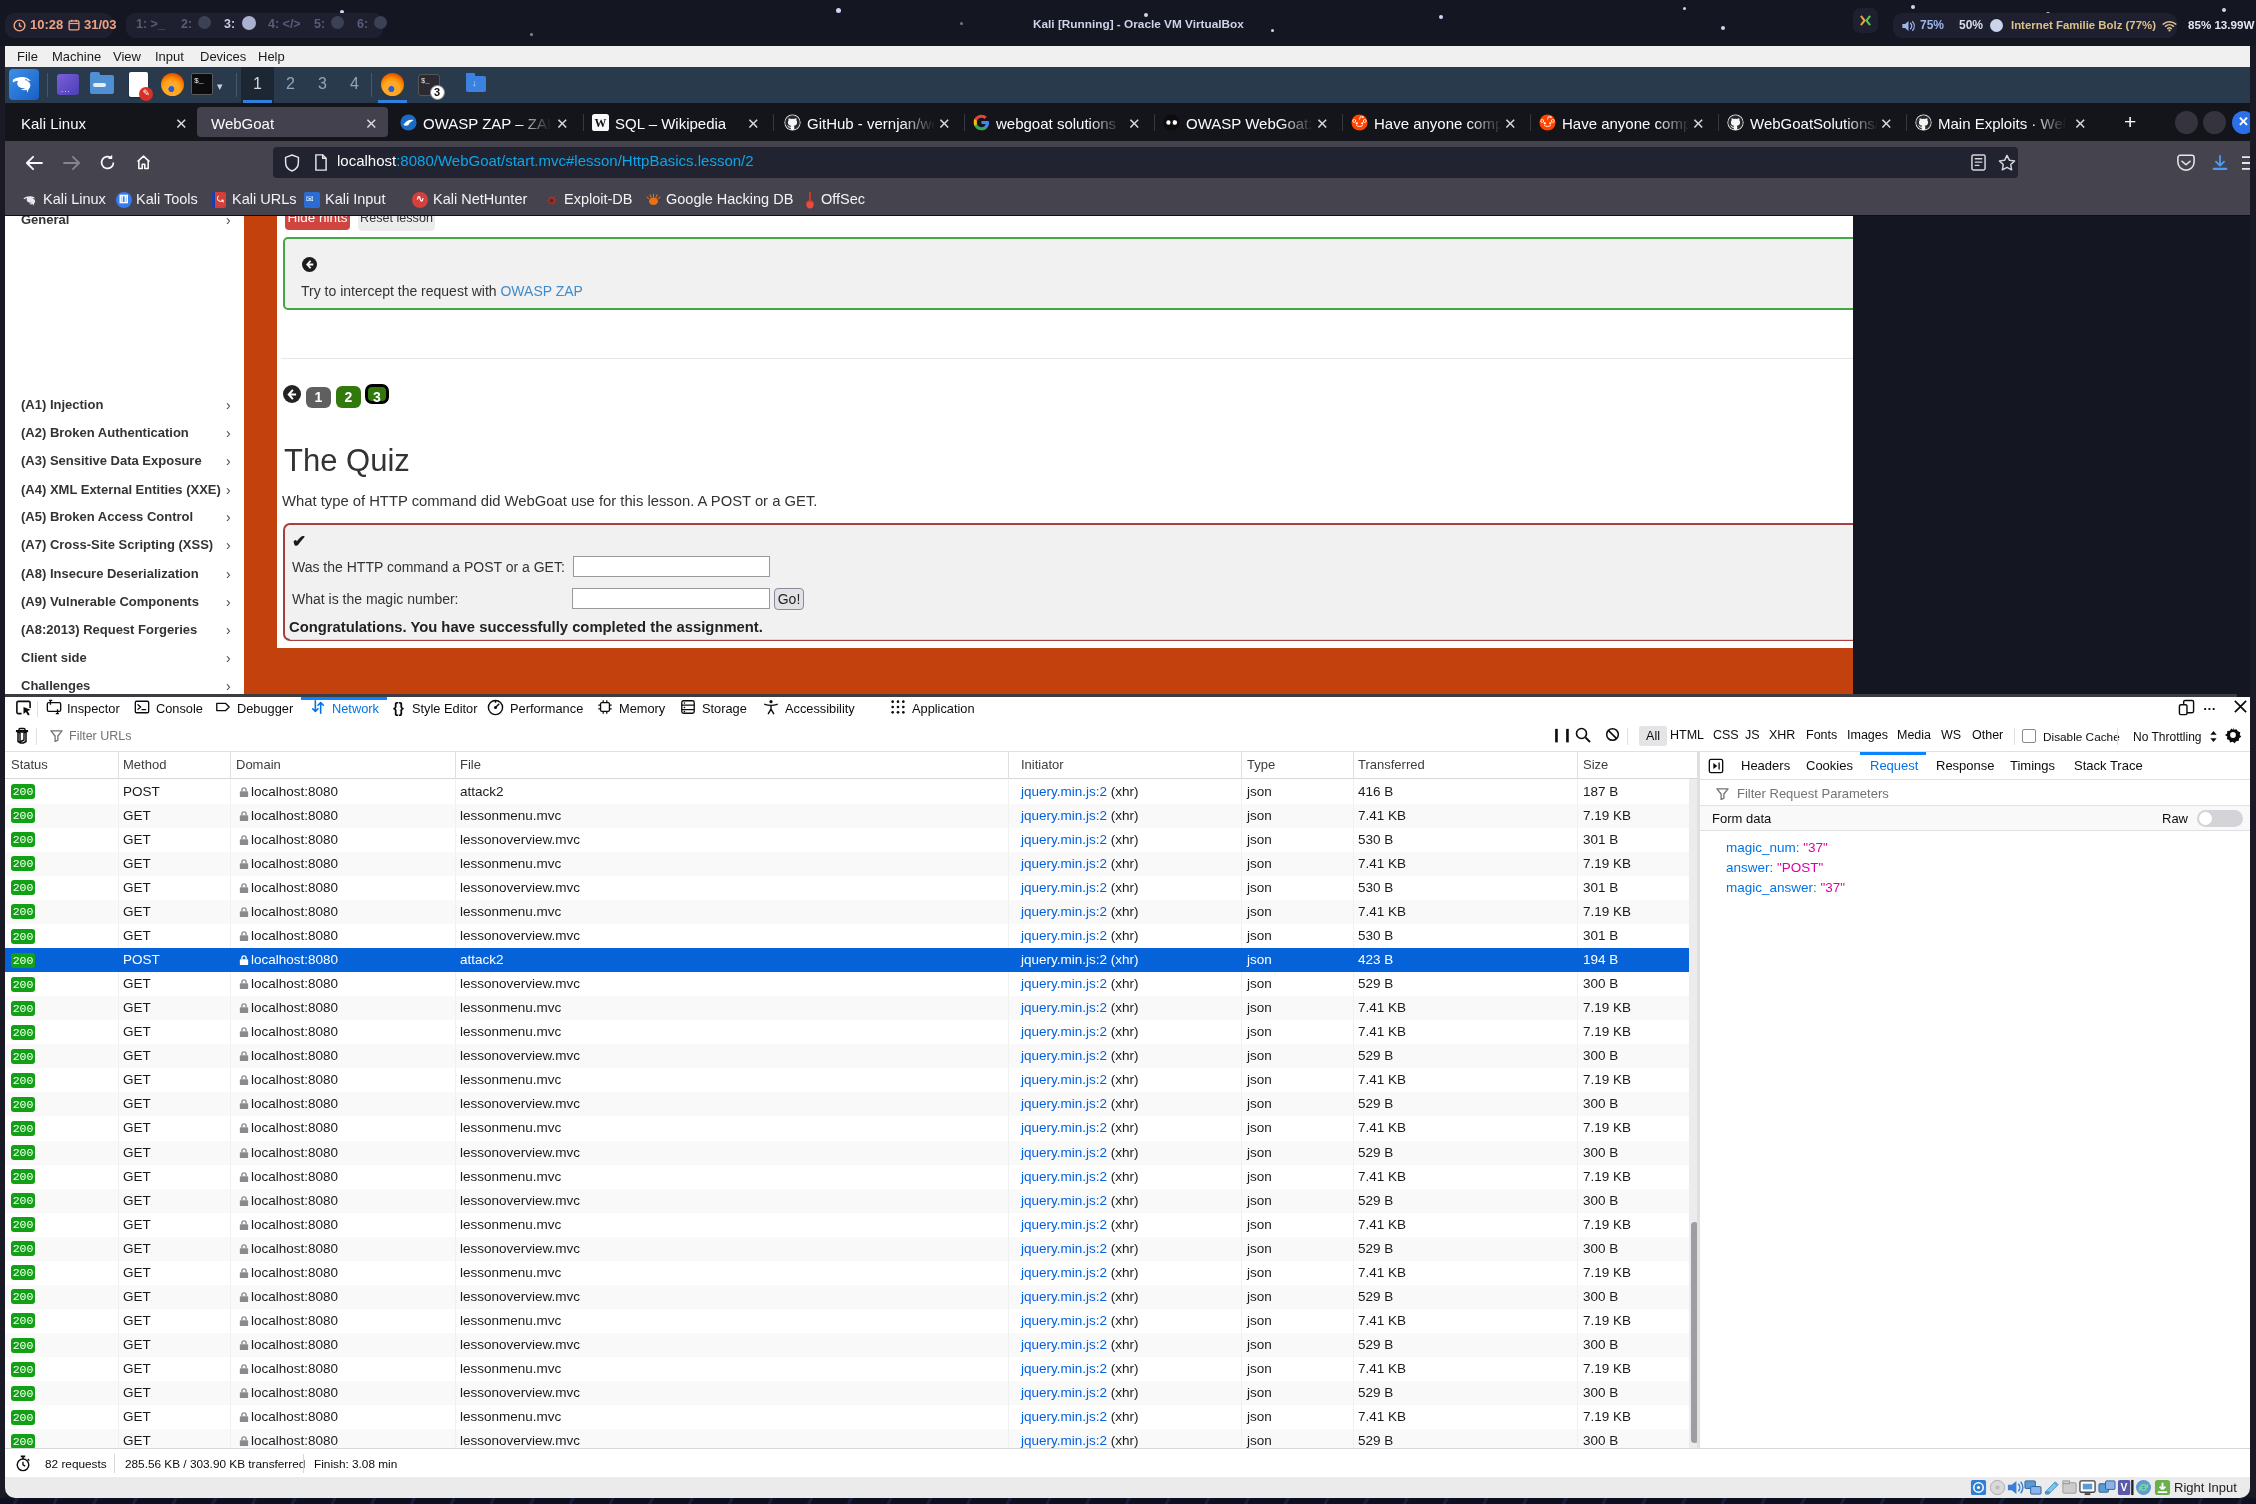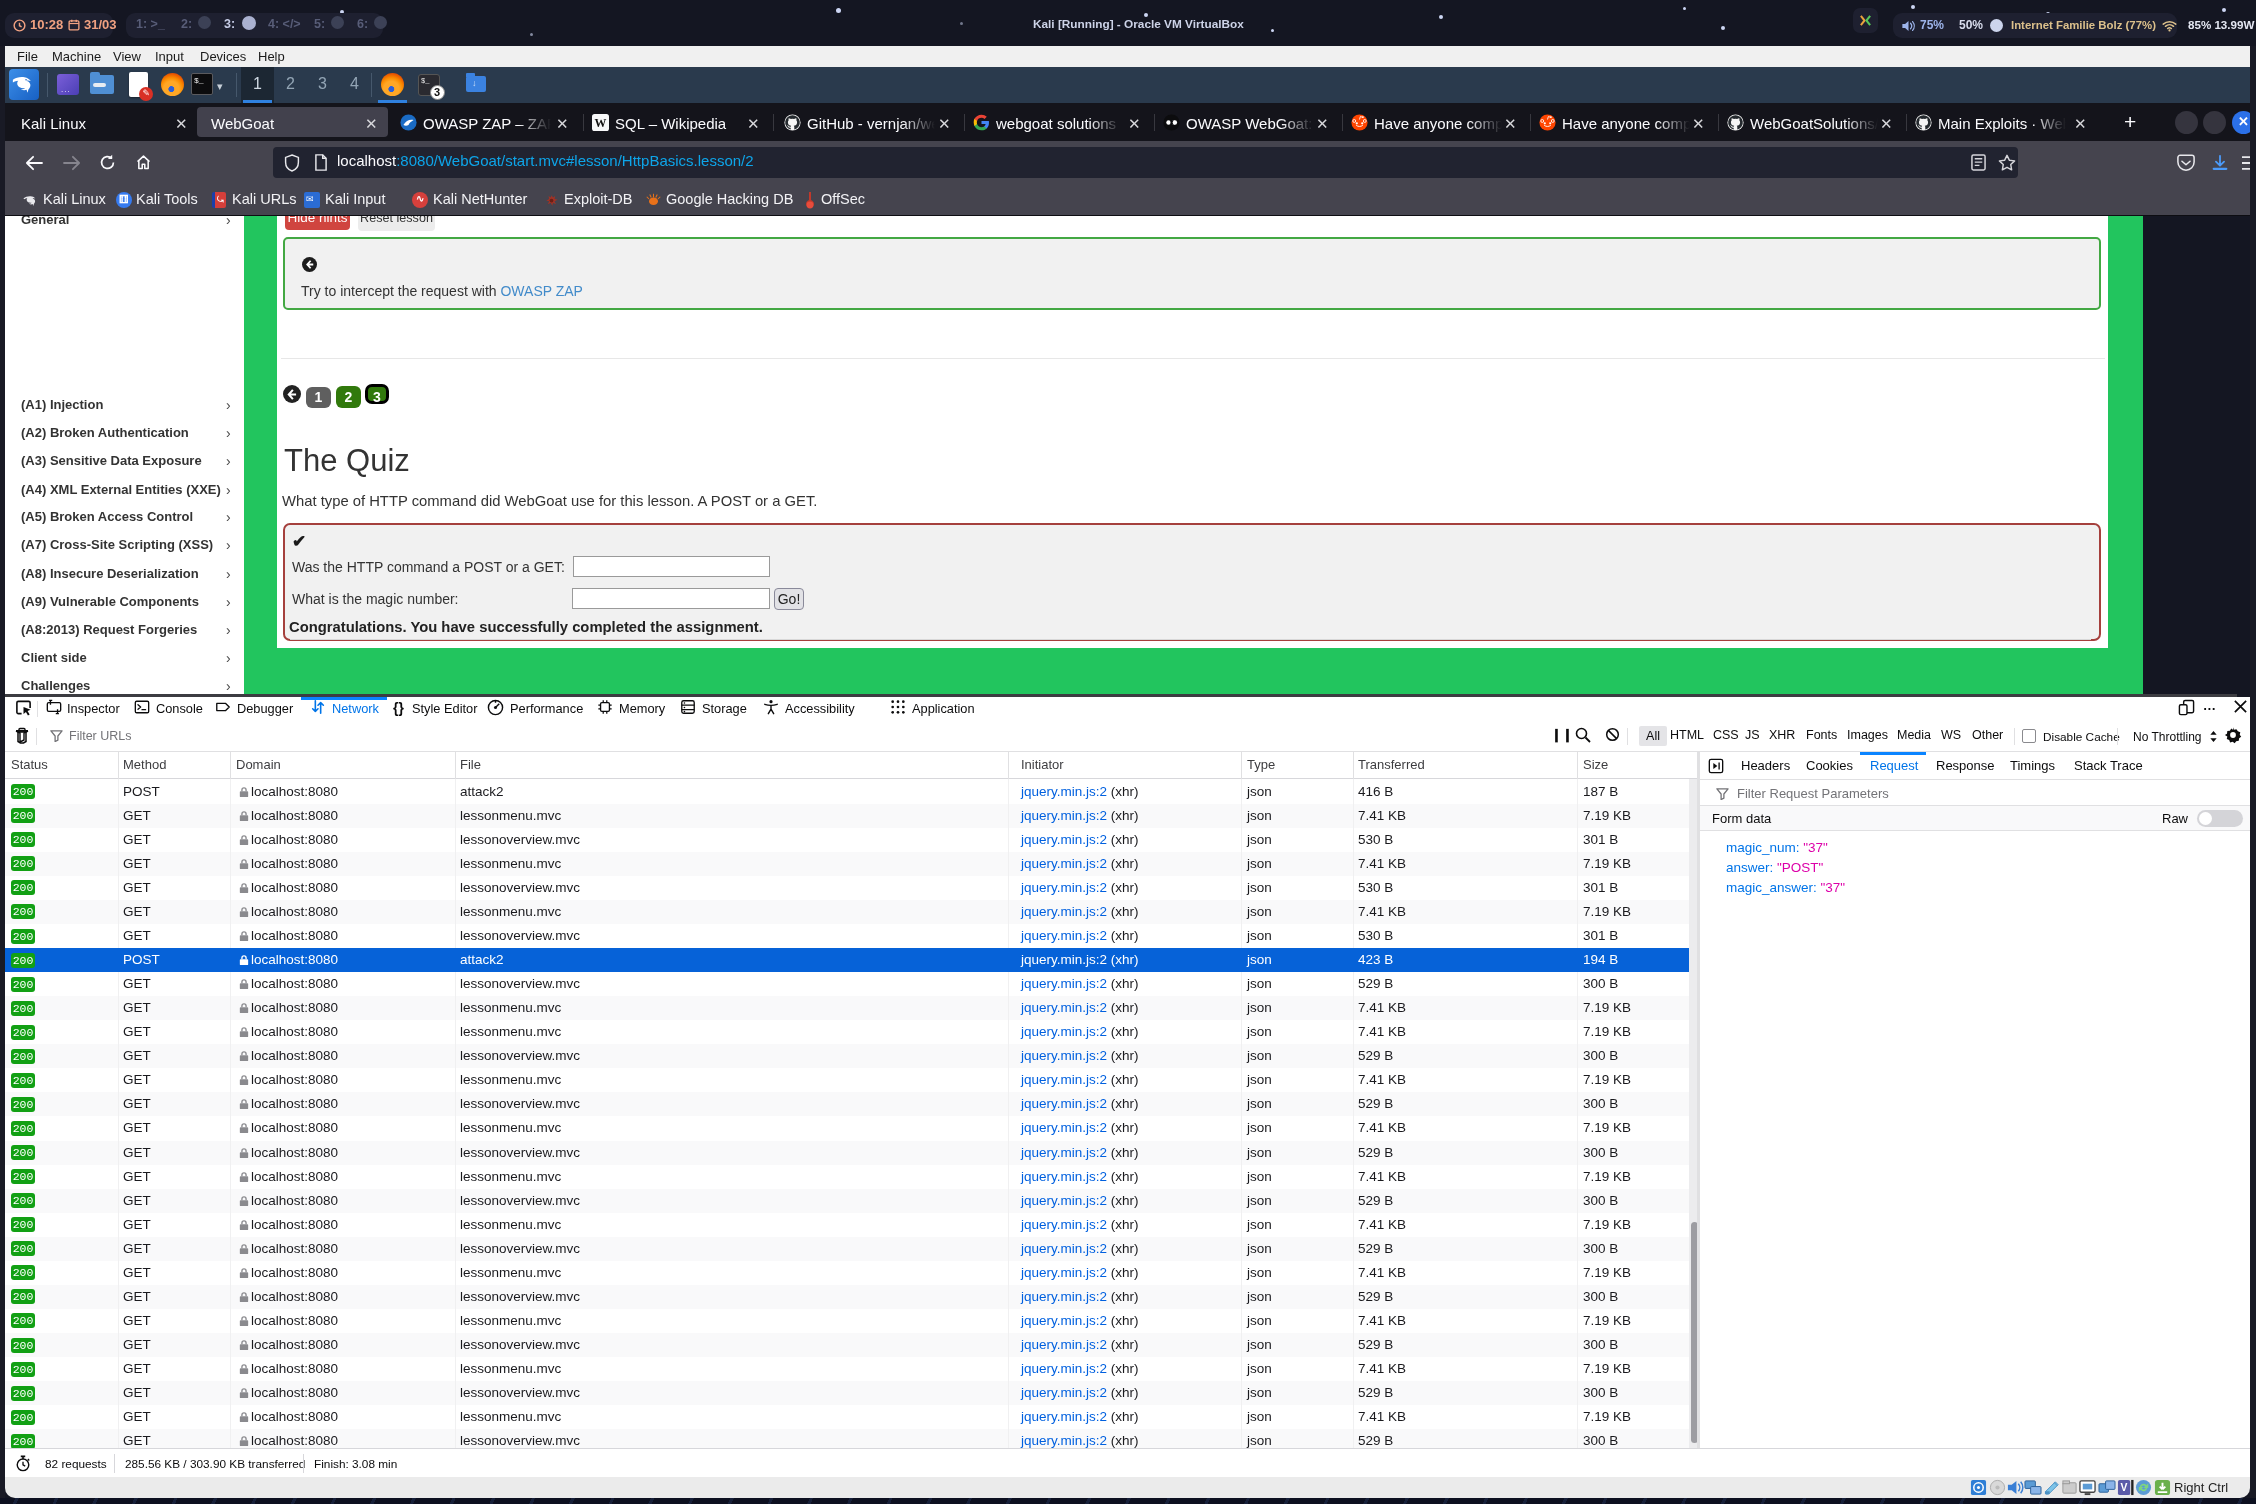--- a/index.html
+++ b/index.html
@@ -22,21 +22,21 @@
   .tab-x { position:absolute; top:12px; color:#d7d7db; font-size:15px; }
   .tsep { position:absolute; top:11px; width:1px; height:17px; background:#38383f; }
   .fav { position:absolute; width:17px; height:17px; }
   
   #navbar { left:5px; top:141px; width:2245px; height:43px; background:#45444e; }
   #urlbox { position:absolute; left:268px; top:6px; width:1745px; height:31px; background:#212330; border-radius:4px; }
   
   #bmbar { left:5px; top:184px; width:2245px; height:32px; background:#45444e; border-bottom:1px solid #0d0d12; color:#f2f2f5; font-size:14.5px; }
   .bm { position:absolute; top:7px; white-space:nowrap; }
   
-  #page { left:5px; top:216px; width:2138px; height:478px; background:#22c55e; overflow:hidden; }
+  #page { left:5px; top:216px; width:1848px; height:478px; background:#c2410c; overflow:hidden; }
   #sidebar { position:absolute; left:0; top:0; width:239px; height:478px; background:#fff; }
   #content { position:absolute; left:272px; top:0; width:1831px; height:432px; background:#fff; }
   #pgscroll { position:absolute; left:2232px; top:0; width:11px; height:478px; background:#f0f0f2; }
   .snav { position:absolute; left:0; width:239px; height:28px; }
   .snav span { position:absolute; left:16px; top:5px; font-size:13px; font-weight:bold; color:#333; white-space:nowrap; }
   .snav i { position:absolute; left:221px; top:5px; font-style:normal; font-size:14px; color:#4a4a4a; }
   .ssub { position:absolute; left:24px; font-size:12.2px; font-weight:bold; color:#fff; }
   
   #devtools { left:5px; top:697px; width:2245px; height:751px; background:#fff; color:#0c0c0d; }
   
@@ -1078,17 +1078,17 @@
   <svg style="position:absolute;left:2130px;top:2px" width="17" height="17" viewBox="0 0 18 18">
       <circle cx="9" cy="9" r="8" fill="#5b9bd5"></circle>
       <path d="M5 9a4 4 0 0 1 7-2.5l2-2v5h-5l1.8-1.8A2.5 2.5 0 0 0 6.5 9z" fill="#7ed67e"></path>
       <path d="M13 9a4 4 0 0 1-7 2.5l-2 2v-5h5l-1.8 1.8A2.5 2.5 0 0 0 11.5 9z" fill="#7ed67e"></path>
     </svg>
   <svg style="position:absolute;left:2149px;top:2px" width="17" height="17" viewBox="0 0 18 18">
       <rect x="1" y="1" width="16" height="16" rx="3" fill="#6ab04c"></rect>
       <path d="M9 4v7M9 11l-3-3M9 11l3-3" stroke="#fff" stroke-width="2" fill="none"></path>
       <rect x="4" y="13" width="10" height="1.8" fill="#fff"></rect>
     </svg>
-  <span style="position:absolute;left:2169px;top:3px;font-size:13px;color:#222">Right Ctrl</span>
+  <span style="position:absolute;left:2169px;top:3px;font-size:13px;color:#222">Right Input</span>
 </div>
 <div id="wallbottom" class="abs"></div>
 <div id="ledge" class="abs"></div>
 <div id="redge" class="abs"></div>
 
 </body></html>

